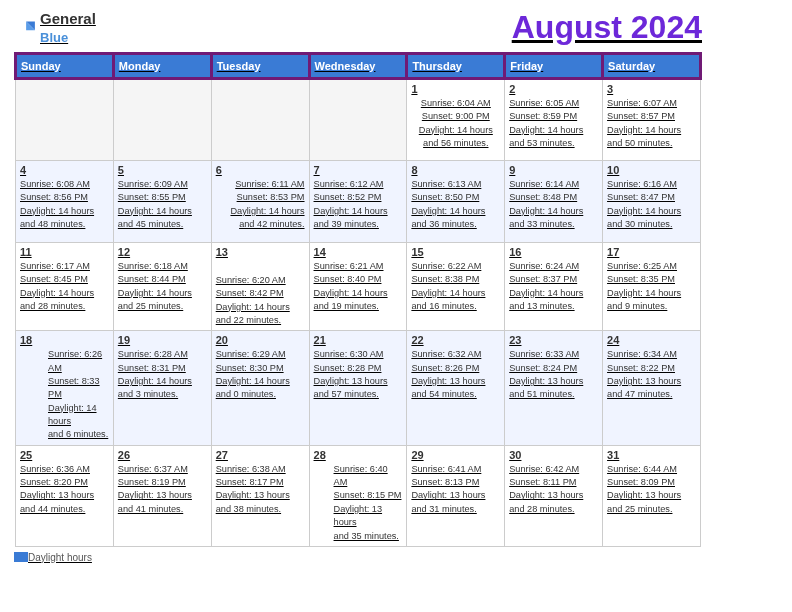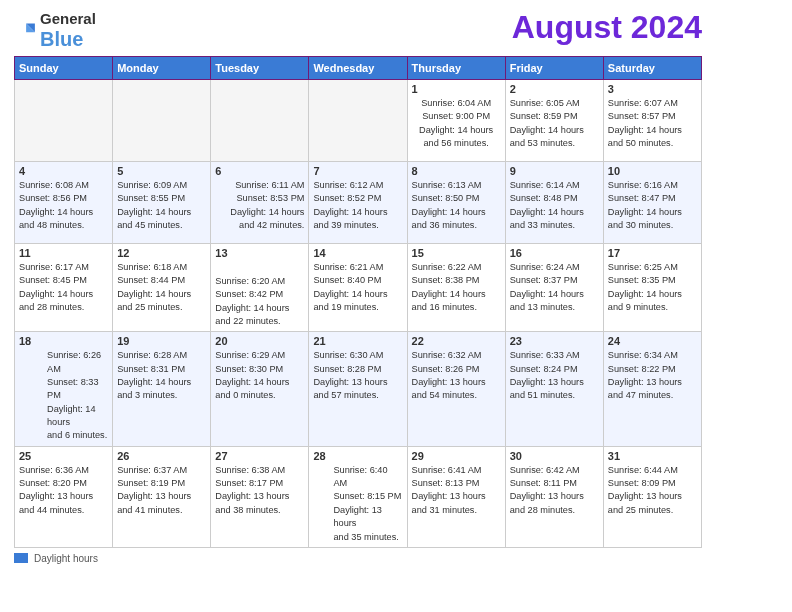--- a/index.html
+++ b/index.html
@@ -6,40 +6,41 @@
     body {
       font-family: Arial, sans-serif;
       background: #fff;
       width: 792px;
       height: 612px;
       overflow: hidden;
     }
     .container {
       width: 716px;
       padding: 10px 14px 6px 14px;
+      text-decoration: underline;
     }
     .header-row {
       display: flex;
       justify-content: space-between;
       align-items: flex-start;
       margin-bottom: 6px;
     }
     .logo {
       display: flex;
       align-items: center;
       gap: 4px;
     }
     .logo-text-general {
       font-size: 15px;
       font-weight: bold;
       color: #333;
       line-height: 1.1;
     }
     .logo-text-blue {
-      font-size: 20px;
+      font-size: 13px;
       font-weight: bold;
       color: #4a90d9;
       line-height: 1.1;
     }
     .logo-icon {
       width: 22px;
       height: 22px;
     }
     .title-section {
       text-align: right;
@@ -60,21 +61,21 @@
       border-collapse: collapse;
       table-layout: fixed;
     }
     th {
       background-color: #3a7bd5;
       color: #fff;
       font-size: 11px;
       font-weight: bold;
       padding: 5px 4px;
       text-align: left;
-      border: 1px solid #701a75;
+      border: 3px solid #701a75;
     }
     td {
       border: 1px solid #ccc;
       vertical-align: top;
       padding: 3px 4px;
       font-size: 9.2px;
       color: #333;
       background: #fff;
       height: 82px;
     }
@@ -91,21 +92,20 @@
       display: block;
       margin-bottom: 2px;
     }
     .day-info {
       line-height: 1.45;
       color: #333;
     }
     .legend {
       display: flex;
       align-items: center;
-      gap: 6px;
       margin-top: 5px;
       font-size: 10px;
       color: #555;
     }
     .legend-box {
       width: 14px;
       height: 10px;
       background: #3a7bd5;
       display: inline-block;
     }

